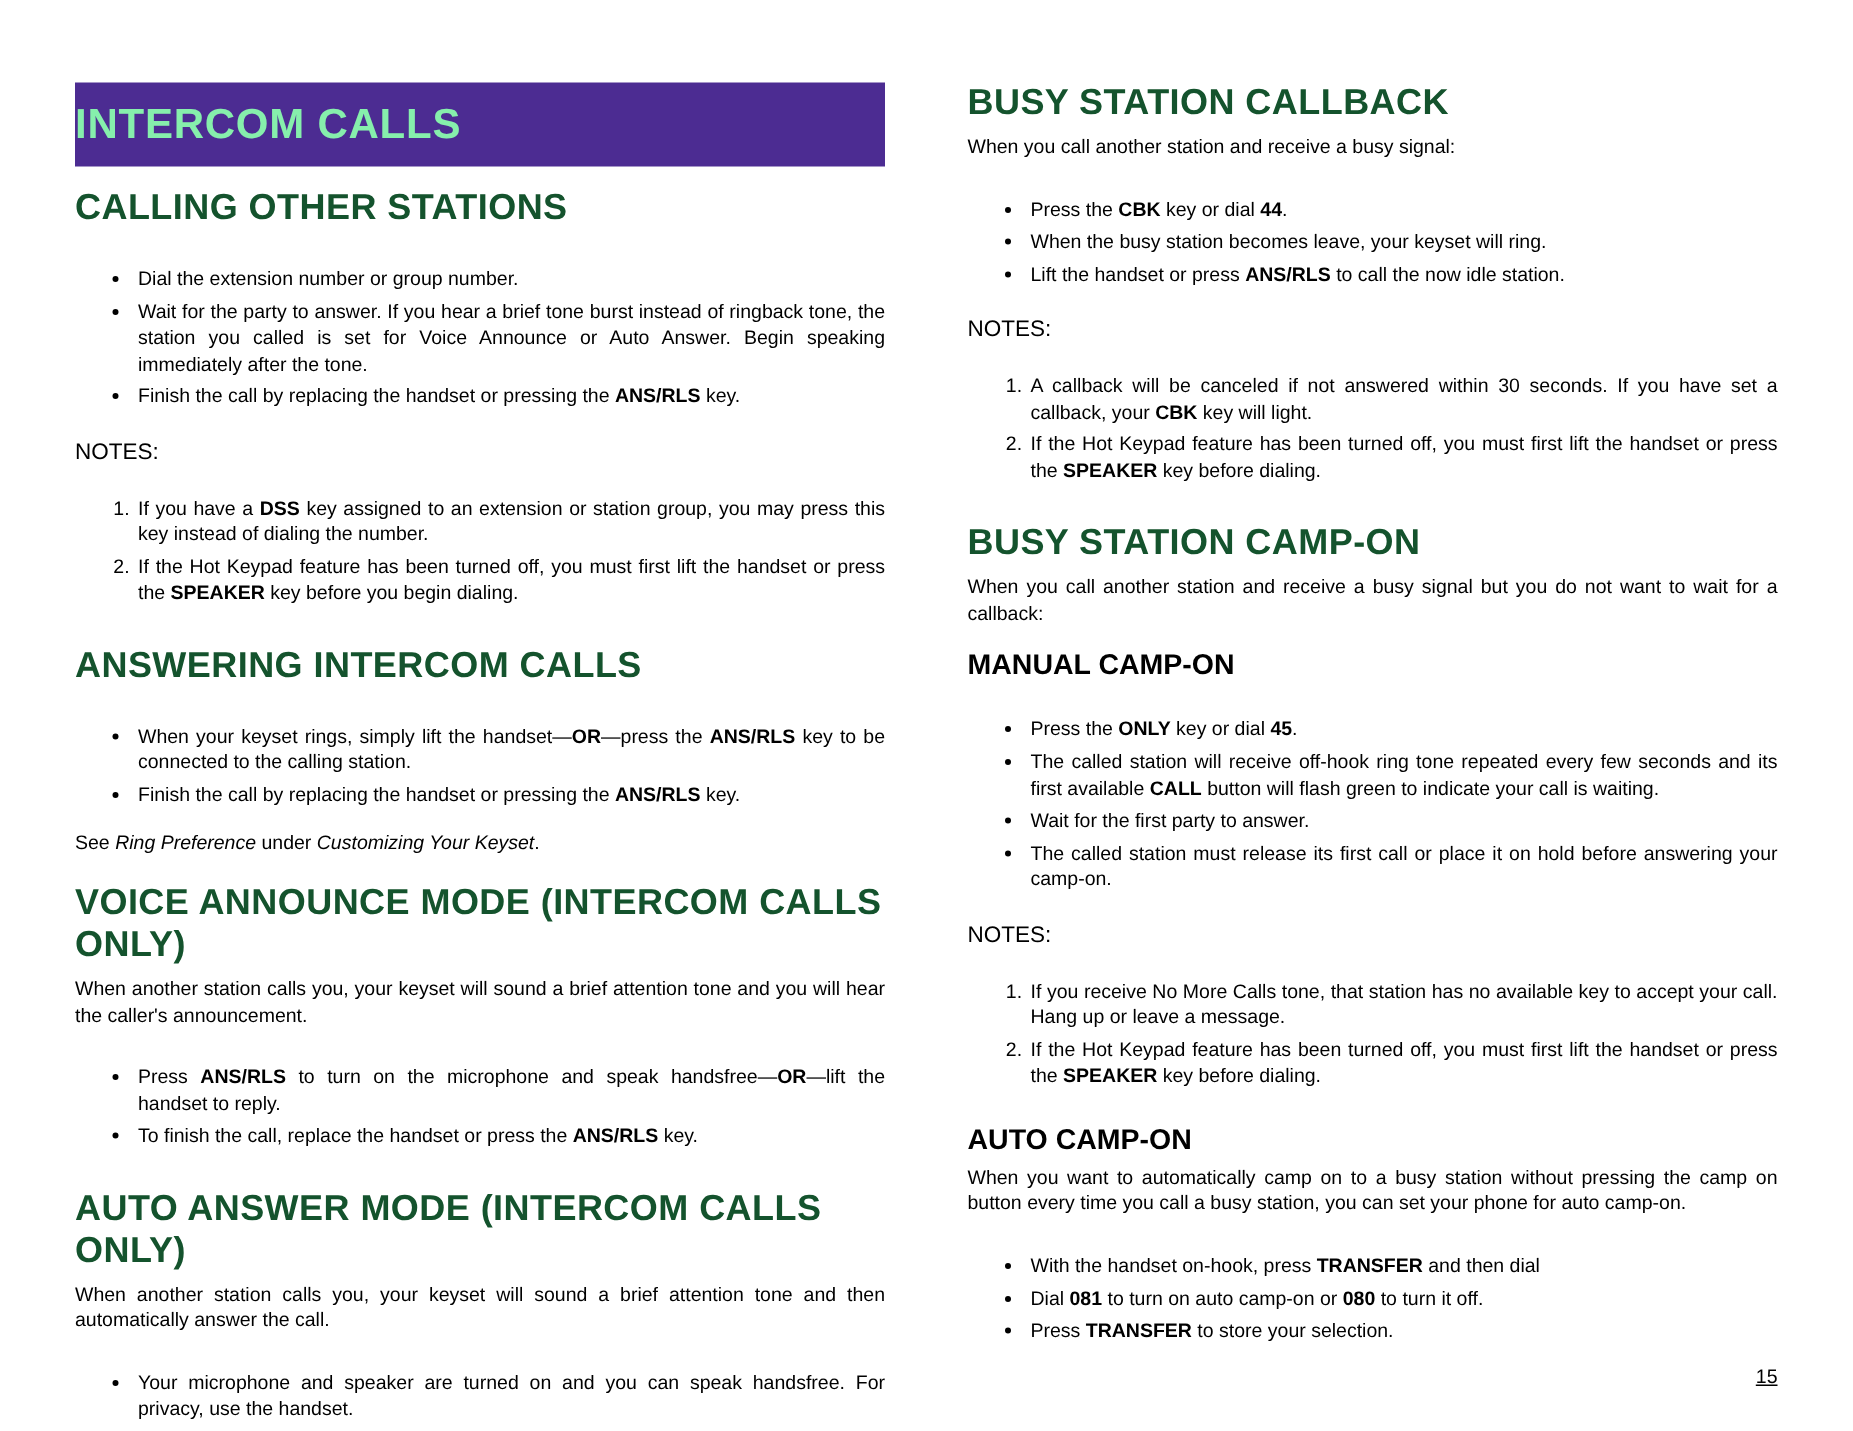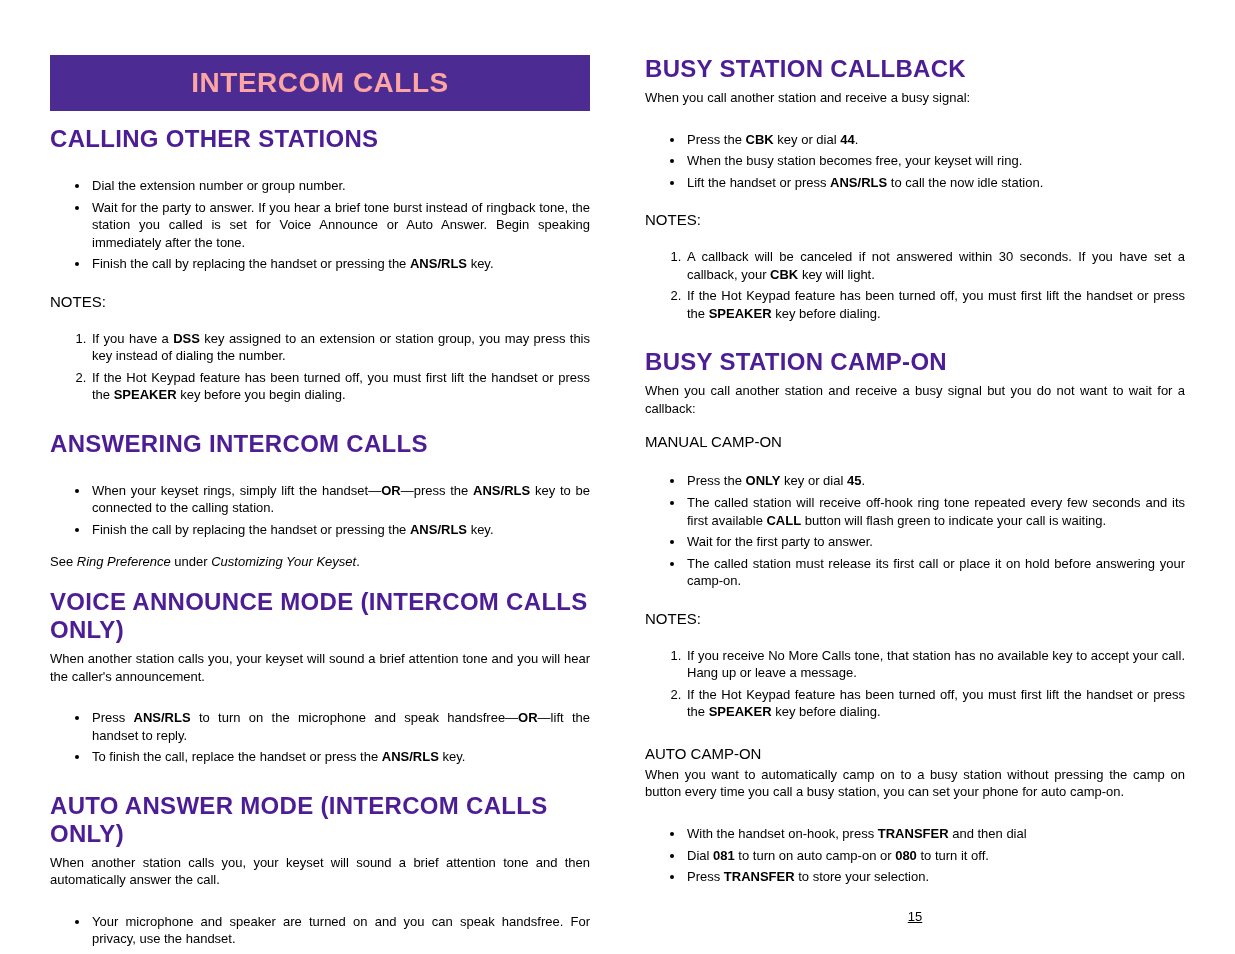--- a/index.html
+++ b/index.html
@@ -13,40 +13,40 @@
     gap: 55px;
     color: #000;
   }
   .col {
     flex: 1;
     display: flex;
     flex-direction: column;
   }
   .banner {
     background: #4c2c92;
-    color: #fca5a5;
+    color: #86efac;
     font-size: 28px;
     font-weight: bold;
-    text-align: center;
+    text-align: left;
     padding: 12px 0;
     margin-bottom: 14px;
     letter-spacing: 0.5px;
   }
   h2 {
-    color: #4c1d95;
+    color: #14532d;
     font-size: 24px;
     font-weight: bold;
     margin-top: 12px;
     margin-bottom: 6px;
     letter-spacing: 0.3px;
   }
   h2.tight { margin-top: 0; }
   .sub {
-    font-weight: normal;
-    font-size: 15px;
+    font-weight: bold;
+    font-size: 19px;
     margin-top: 10px;
     margin-bottom: 4px;
   }
   p, li {
     font-size: 13px;
     line-height: 1.35;
     text-align: justify;
   }
   p { margin-bottom: 6px; }
   ul, ol {
@@ -59,21 +59,21 @@
     font-size: 15px;
     margin-top: 6px;
     margin-bottom: 2px;
   }
   .b { font-weight: bold; }
   .i { font-style: italic; }
   .pagefoot {
     margin-top: auto;
     font-size: 13px;
   }
-  .pagefoot.right { text-align: center; text-decoration: underline; }
+  .pagefoot.right { text-align: right; text-decoration: underline; }
 </style>
 </head>
 <body>
 
 <div class="col">
   <div class="banner">INTERCOM CALLS</div>
 
   <h2 class="tight">CALLING OTHER STATIONS</h2>
   <ul>
     <li>Dial the extension number or group number.</li>
@@ -107,21 +107,21 @@
     <li><span>To finish the call, replace the handset or press the </span><span class="b">ANS/RLS</span><span> key.</span></li>
   </ul>
 
 </div>
 
 <div class="col">
   <h2 class="tight">BUSY STATION CALLBACK</h2>
   <p>When you call another station and receive a busy signal:</p>
   <ul>
     <li><span>Press the </span><span class="b">CBK</span><span> key or dial </span><span class="b">44</span><span>.</span></li>
-    <li>When the busy station becomes free, your keyset will ring.</li>
+    <li>When the busy station becomes leave, your keyset will ring.</li>
     <li><span>Lift the handset or press </span><span class="b">ANS/RLS</span><span> to call the now idle station.</span></li>
   </ul>
   <div class="notes-label">NOTES:</div>
   <ol>
     <li><span>A callback will be canceled if not answered within 30 seconds. If you have set a callback, your </span><span class="b">CBK</span><span> key will light.</span></li>
     <li><span>If the Hot Keypad feature has been turned off, you must first lift the handset or press the </span><span class="b">SPEAKER</span><span> key before dialing.</span></li>
   </ol>
 
   <h2>BUSY STATION CAMP-ON</h2>
   <p>When you call another station and receive a busy signal but you do not want to wait for a callback:</p>

